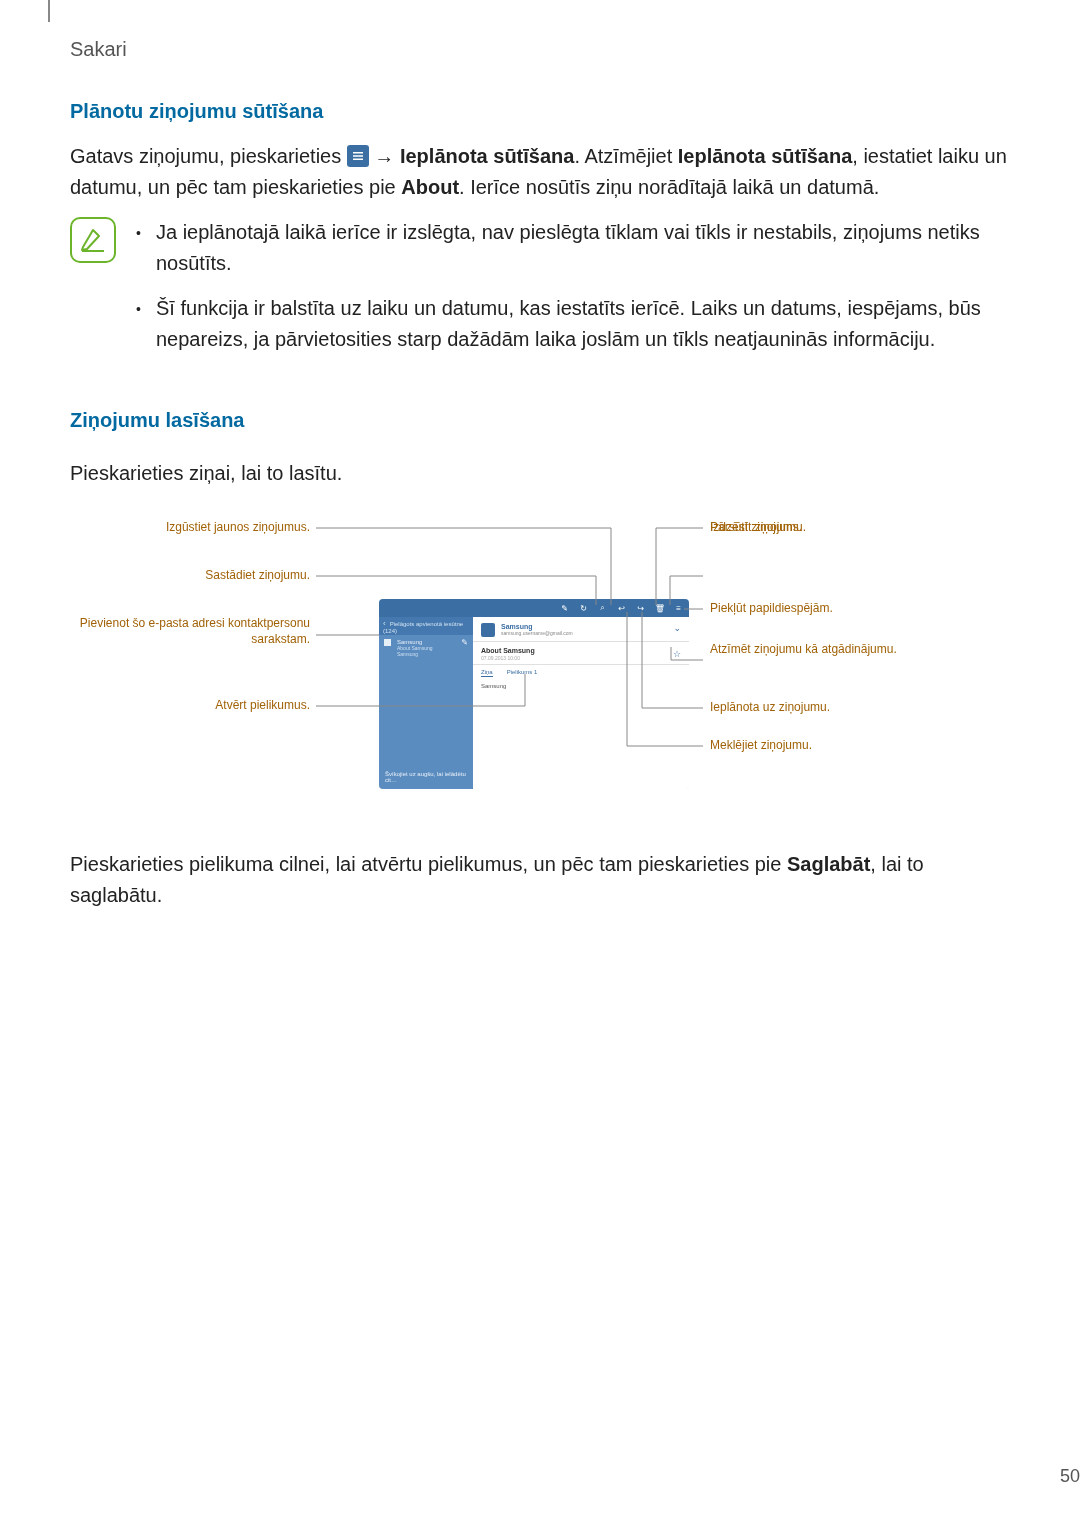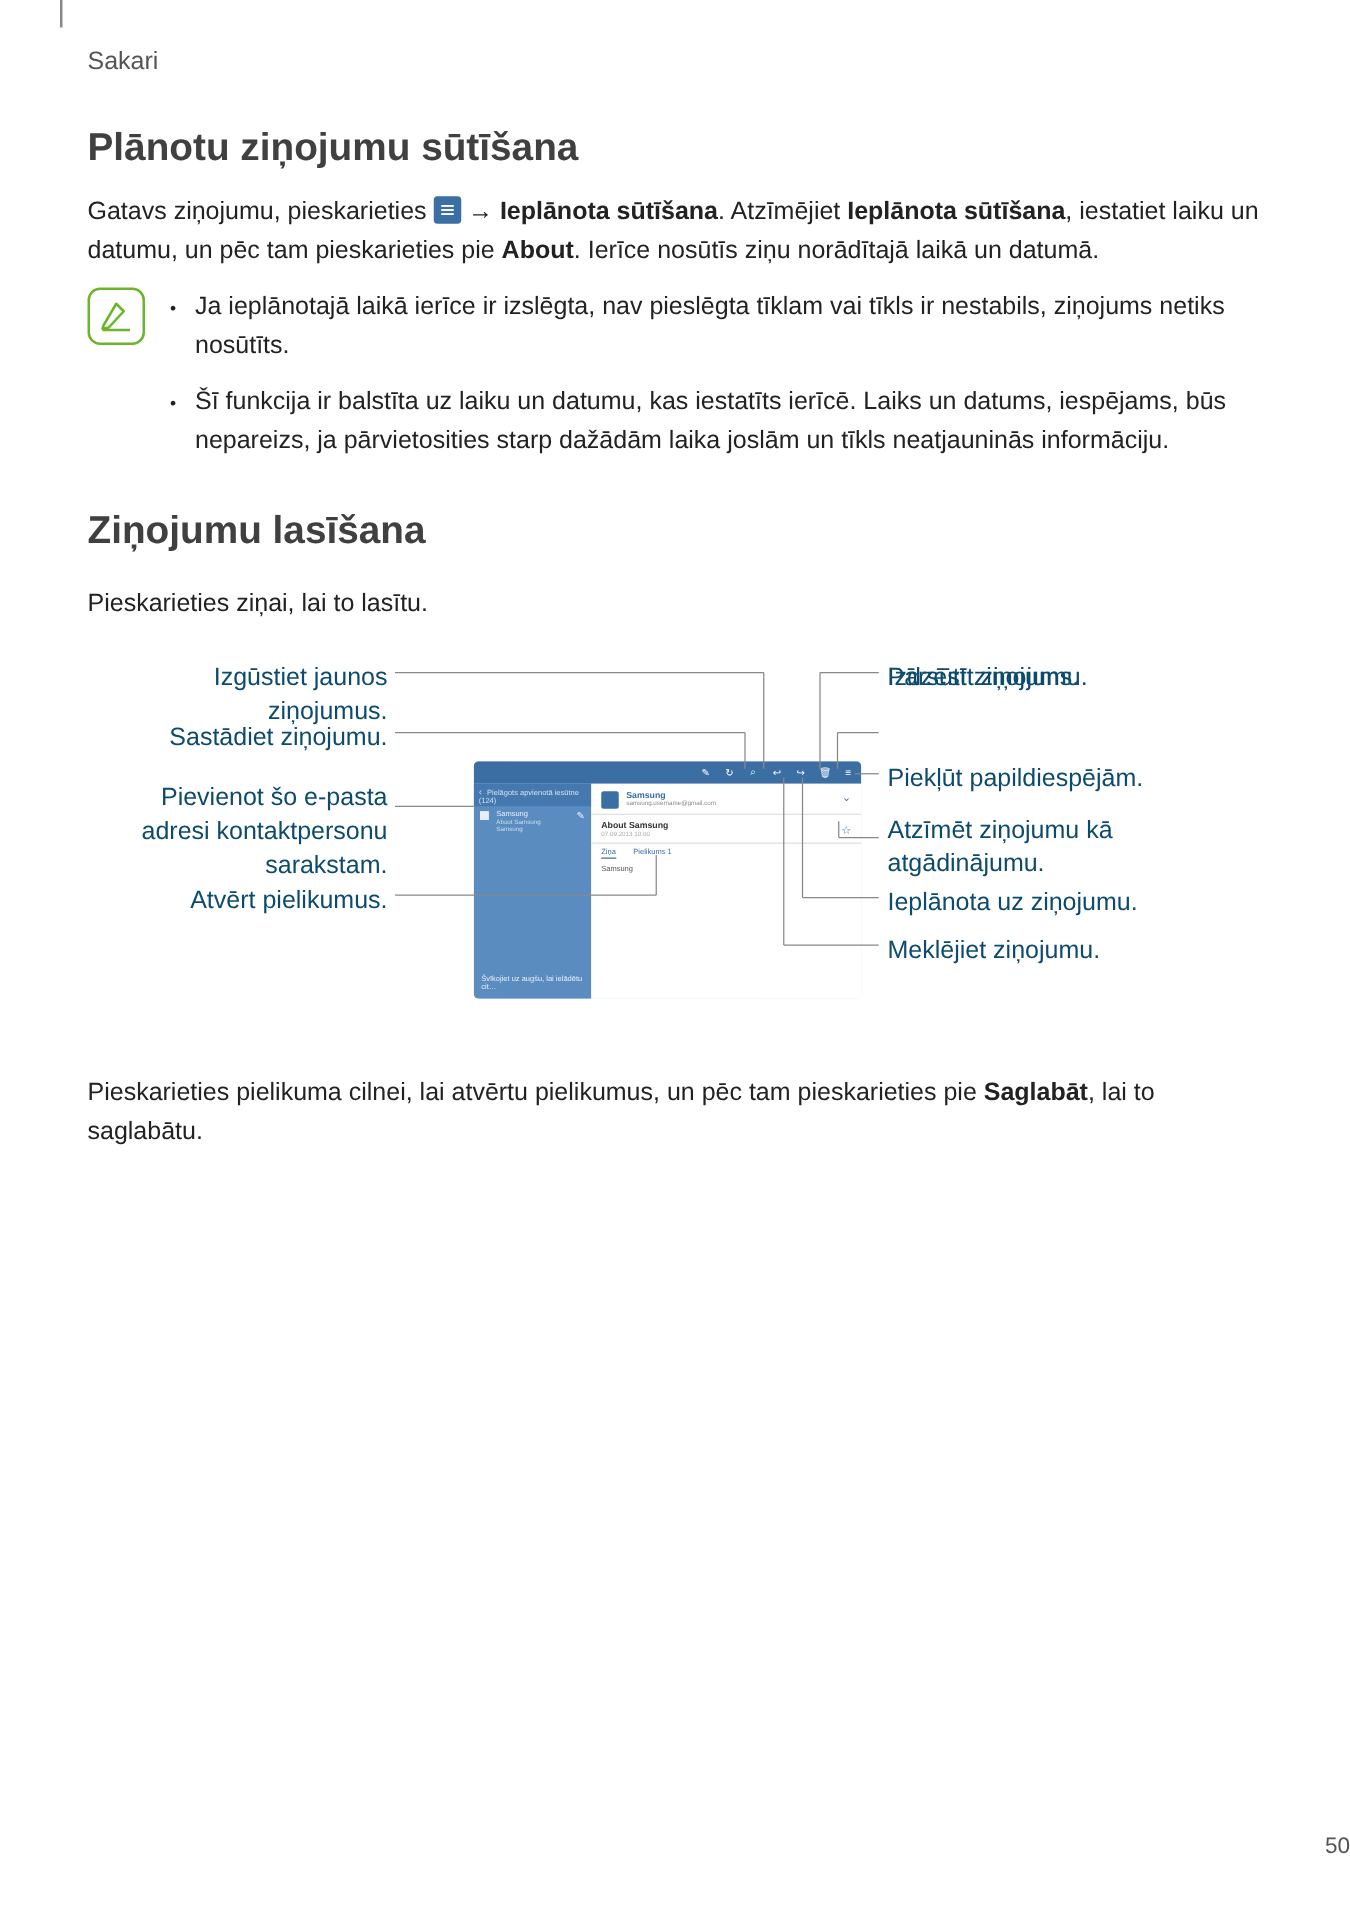--- a/index.html
+++ b/index.html
@@ -27,22 +27,22 @@
     font-size: 20px;
     color: #555;
   }
   .content {
     position: absolute;
     left: 70px;
     top: 100px;
     width: 940px;
   }
   h2 {
-    color: #404040;
-    font-size: 31px;
+    color: #0369a1;
+    font-size: 20px;
     font-weight: bold;
     margin: 0 0 18px 0;
   }
   p {
     font-size: 20px;
     line-height: 1.55;
     margin: 0 0 14px 0;
     color: #222;
   }
   .note-row {
@@ -94,22 +94,22 @@
   }
   .diagram {
     position: relative;
     width: 940px;
     height: 290px;
     margin-top: 30px;
     margin-bottom: 40px;
   }
   .label {
     position: absolute;
-    font-size: 20px;
-    color: #0c4a6e;
+    font-size: 12px;
+    color: #a16207;
     line-height: 1.35;
   }
   .label.left { text-align: right; }
   .screenshot {
     position: absolute;
     left: 309px;
     top: 80px;
     width: 310px;
     height: 190px;
     background: #e8e8e8;
@@ -276,21 +276,21 @@
           <span class="bullet">•</span>
           <span>Ja ieplānotajā laikā ierīce ir izslēgta, nav pieslēgta tīklam vai tīkls ir nestabils, ziņojums netiks nosūtīts.</span>
         </div>
       <div class="note-item">
           <span class="bullet">•</span>
           <span>Šī funkcija ir balstīta uz laiku un datumu, kas iestatīts ierīcē. Laiks un datums, iespējams, būs nepareizs, ja pārvietosities starp dažādām laika joslām un tīkls neatjauninās informāciju.</span>
         </div>
     </div>
   </div>
 
-  <h2 style="margin-top:24px">Ziņojumu lasīšana</h2>
+  <h2 style="margin-top:40px">Ziņojumu lasīšana</h2>
 
 
   <p style="margin-top:26px">Pieskarieties ziņai, lai to lasītu.</p>
 
   <div class="diagram">
 
     <div class="label left" style="right:700px;top:0;width:240px">Izgūstiet jaunos ziņojumus.</div>
     <div class="label left" style="right:700px;top:48px;width:240px">Sastādiet ziņojumu.</div>
     <div class="label left" style="right:700px;top:96px;width:240px">Pievienot šo e-pasta adresi kontaktpersonu sarakstam.</div>
     <div class="label left" style="right:700px;top:178px;width:240px">Atvērt pielikumus.</div>

